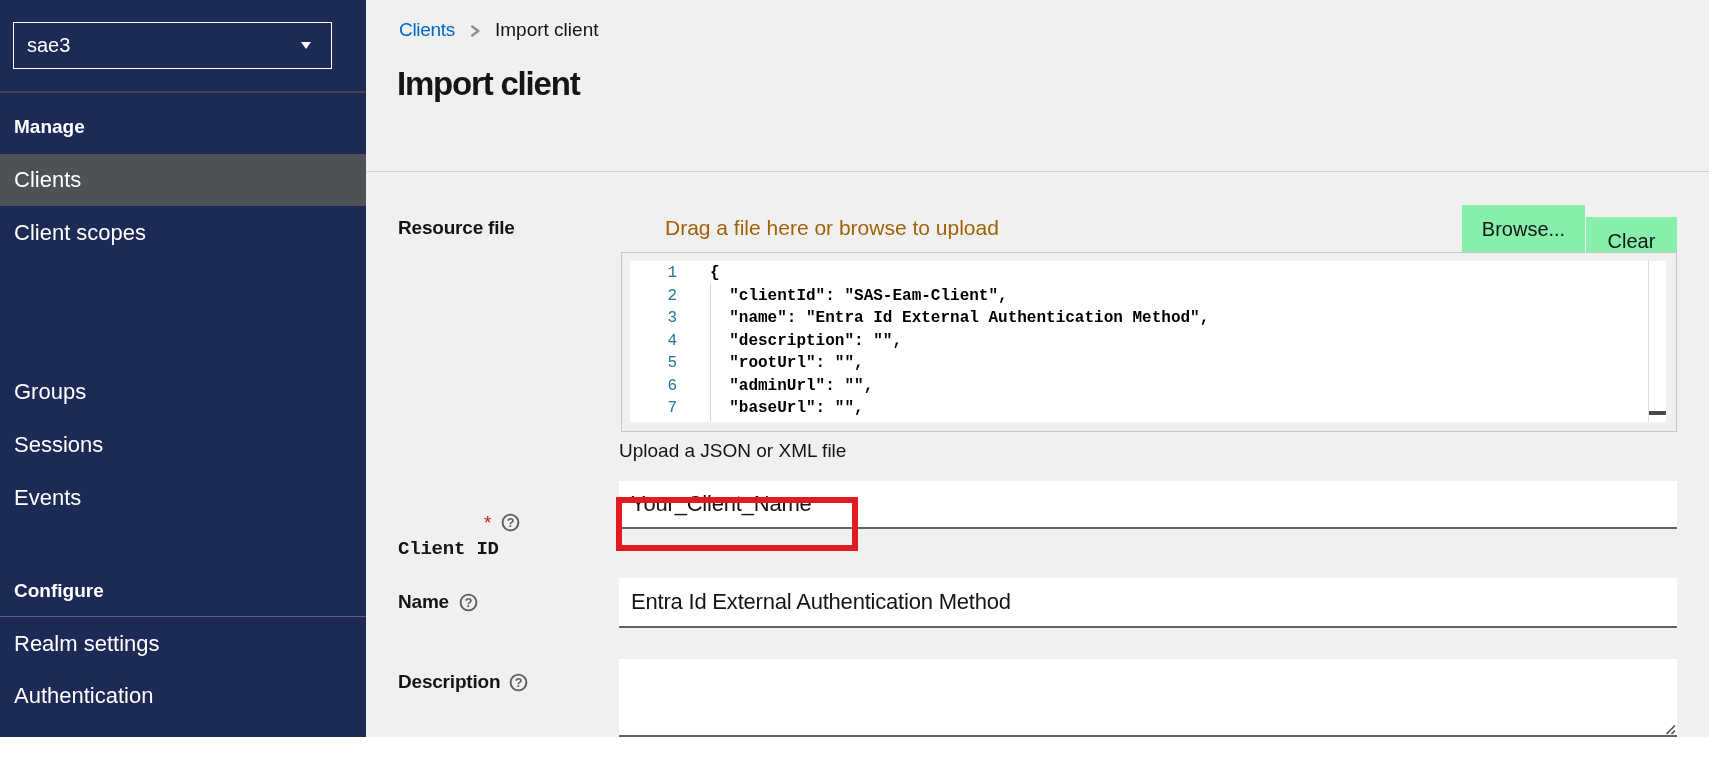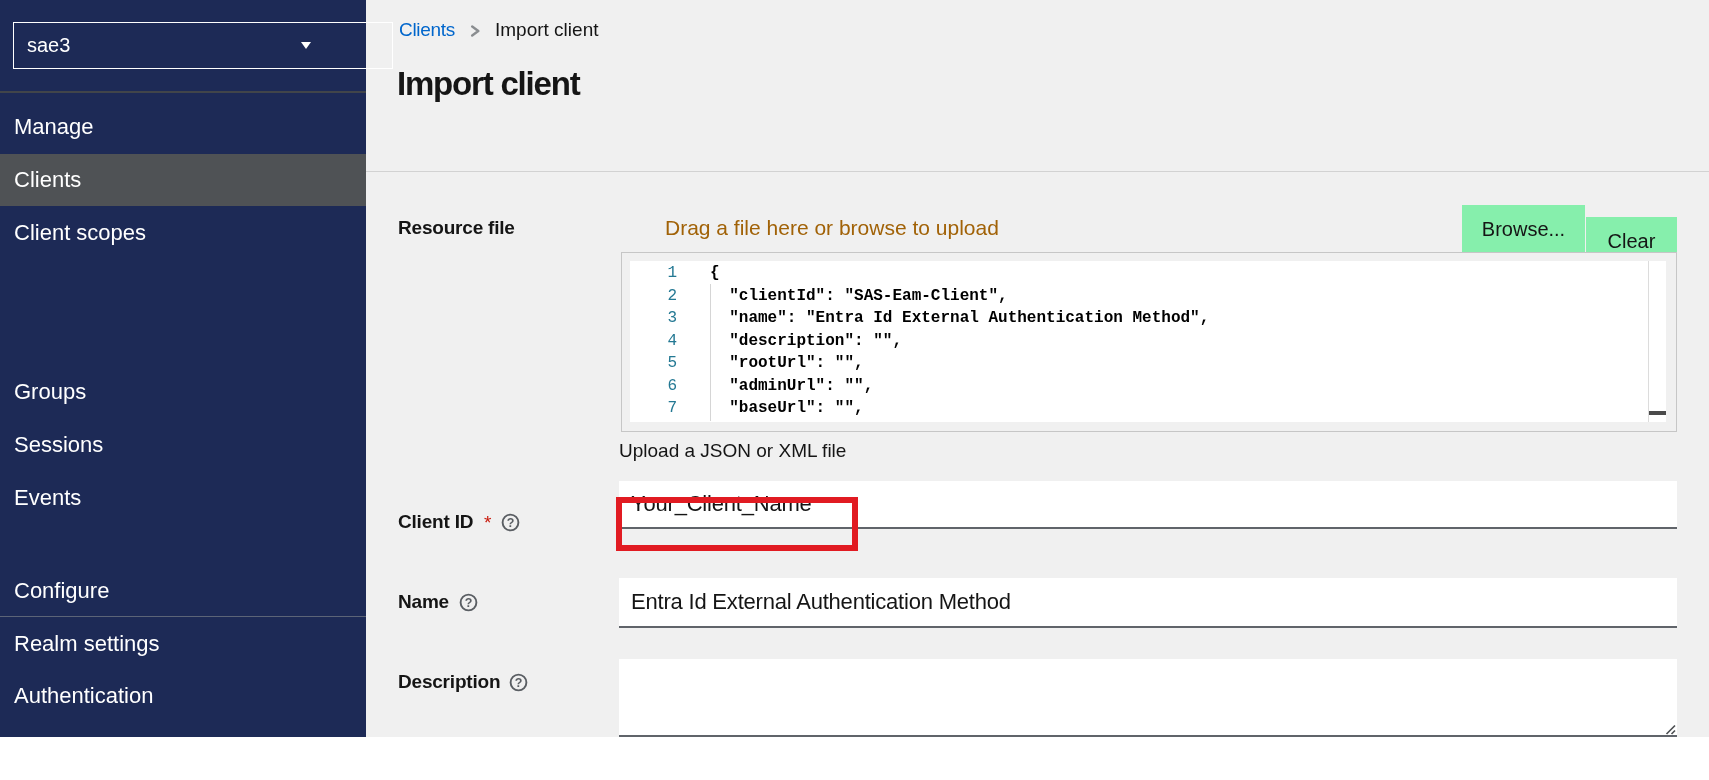--- a/index.html
+++ b/index.html
@@ -1,25 +1,25 @@
 <!DOCTYPE html>
 <html><head>
 <meta charset="utf-8">
 <style>
   * { margin:0; padding:0; box-sizing:border-box; }
   html,body { width:1709px; height:780px; background:#fff; font-family:"Liberation Sans", sans-serif; overflow:hidden; }
   #app { position:absolute; left:0; top:0; width:1709px; height:737px; background:#f0f0f0; }
   #sidebar { position:absolute; left:0; top:0; width:366px; height:737px; background:#1d2a56; }
   
-  #realmbox { position:absolute; left:13px; top:22px; width:380px; height:47px; border:1px solid #ffffff; color:#fff; font-size:20px; line-height:45px; padding-left:13px; }
+  #realmbox { position:absolute; left:13px; top:22px; width:319px; height:47px; border:1px solid #ffffff; color:#fff; font-size:20px; line-height:45px; padding-left:13px; }
   #caret { position:absolute; left:301px; top:42px; width:0; height:0; border-left:5.5px solid transparent; border-right:5.5px solid transparent; border-top:7.5px solid #fff; }
   #sdiv1 { position:absolute; left:0; top:91px; width:366px; height:2px; background:#41454a; }
   #sdiv2 { position:absolute; left:0; top:616px; width:366px; height:1px; background:#5c6477; }
   .nav { position:absolute; left:0; width:366px; height:52px; line-height:52px; padding-left:14px; color:#fff; font-size:22px; }
-  .navhead { font-size:22px; }
+  .navhead { font-size:19px;font-weight:bold; }
   #navsel { position:absolute; left:0; top:154px; width:366px; height:52px; background:#4f5255; }
   
   #hdiv { position:absolute; left:366px; top:171px; width:1343px; height:1px; background:#d2d2d2; }
   #crumb1 { position:absolute; left:399px; top:19px; font-size:19px; letter-spacing:-0.3px; color:#0066cc; }
   #crumb2 { position:absolute; left:495px; top:19px; font-size:19px; color:#151515; }
   #chev { position:absolute; left:470px; top:23px; }
   #h1 { position:absolute; left:397px; top:67px; font-size:33px; line-height:33px; letter-spacing:-1.2px; font-weight:bold; color:#151515; }
   #subtitle { position:absolute; left:398px; top:111px; font-size:22px; line-height:22px; letter-spacing:-0.35px; color:#151515; }
   .label { position:absolute; left:398px; font-weight:bold; font-size:19px; line-height:19px; letter-spacing:-0.2px; color:#151515; }
   #dragtext { position:absolute; left:665px; top:217px; font-size:21px; line-height:21px; color:#a16207;text-align:center; }
@@ -70,21 +70,21 @@
   "clientId": "SAS-Eam-Client",
   "name": "Entra Id External Authentication Method",
   "description": "",
   "rootUrl": "",
   "adminUrl": "",
   "baseUrl": "",</div>
   <div id="sline"></div>
   <div id="sdash"></div>
   <div id="uploadhint">Upload a JSON or XML file</div>
 
-  <div class="label" style="top:512px;">Client ID</div>
+  <div class="label" style="top:540px;font-family:Liberation Mono, monospace;">Client ID</div>
   <span class="star" style="left:484px; top:512px;">*</span>
   <svg class="qicon" style="left:501px; top:513px;" viewBox="0 0 19 19">
       <circle cx="9.5" cy="9.5" r="7.9" fill="none" stroke="#5a5e63" stroke-width="1.9"></circle>
       <text x="9.5" y="13.8" text-anchor="middle" font-family="Liberation Sans" font-size="12.5" font-weight="bold" fill="#5a5e63">?</text>
     </svg>
   <div class="input" id="in-cid">Your_Client_Name</div>
   <div id="redbox"></div>
 
   <div class="label" style="top:592px;">Name</div>
   <svg class="qicon" style="left:459px; top:593px;" viewBox="0 0 19 19">

